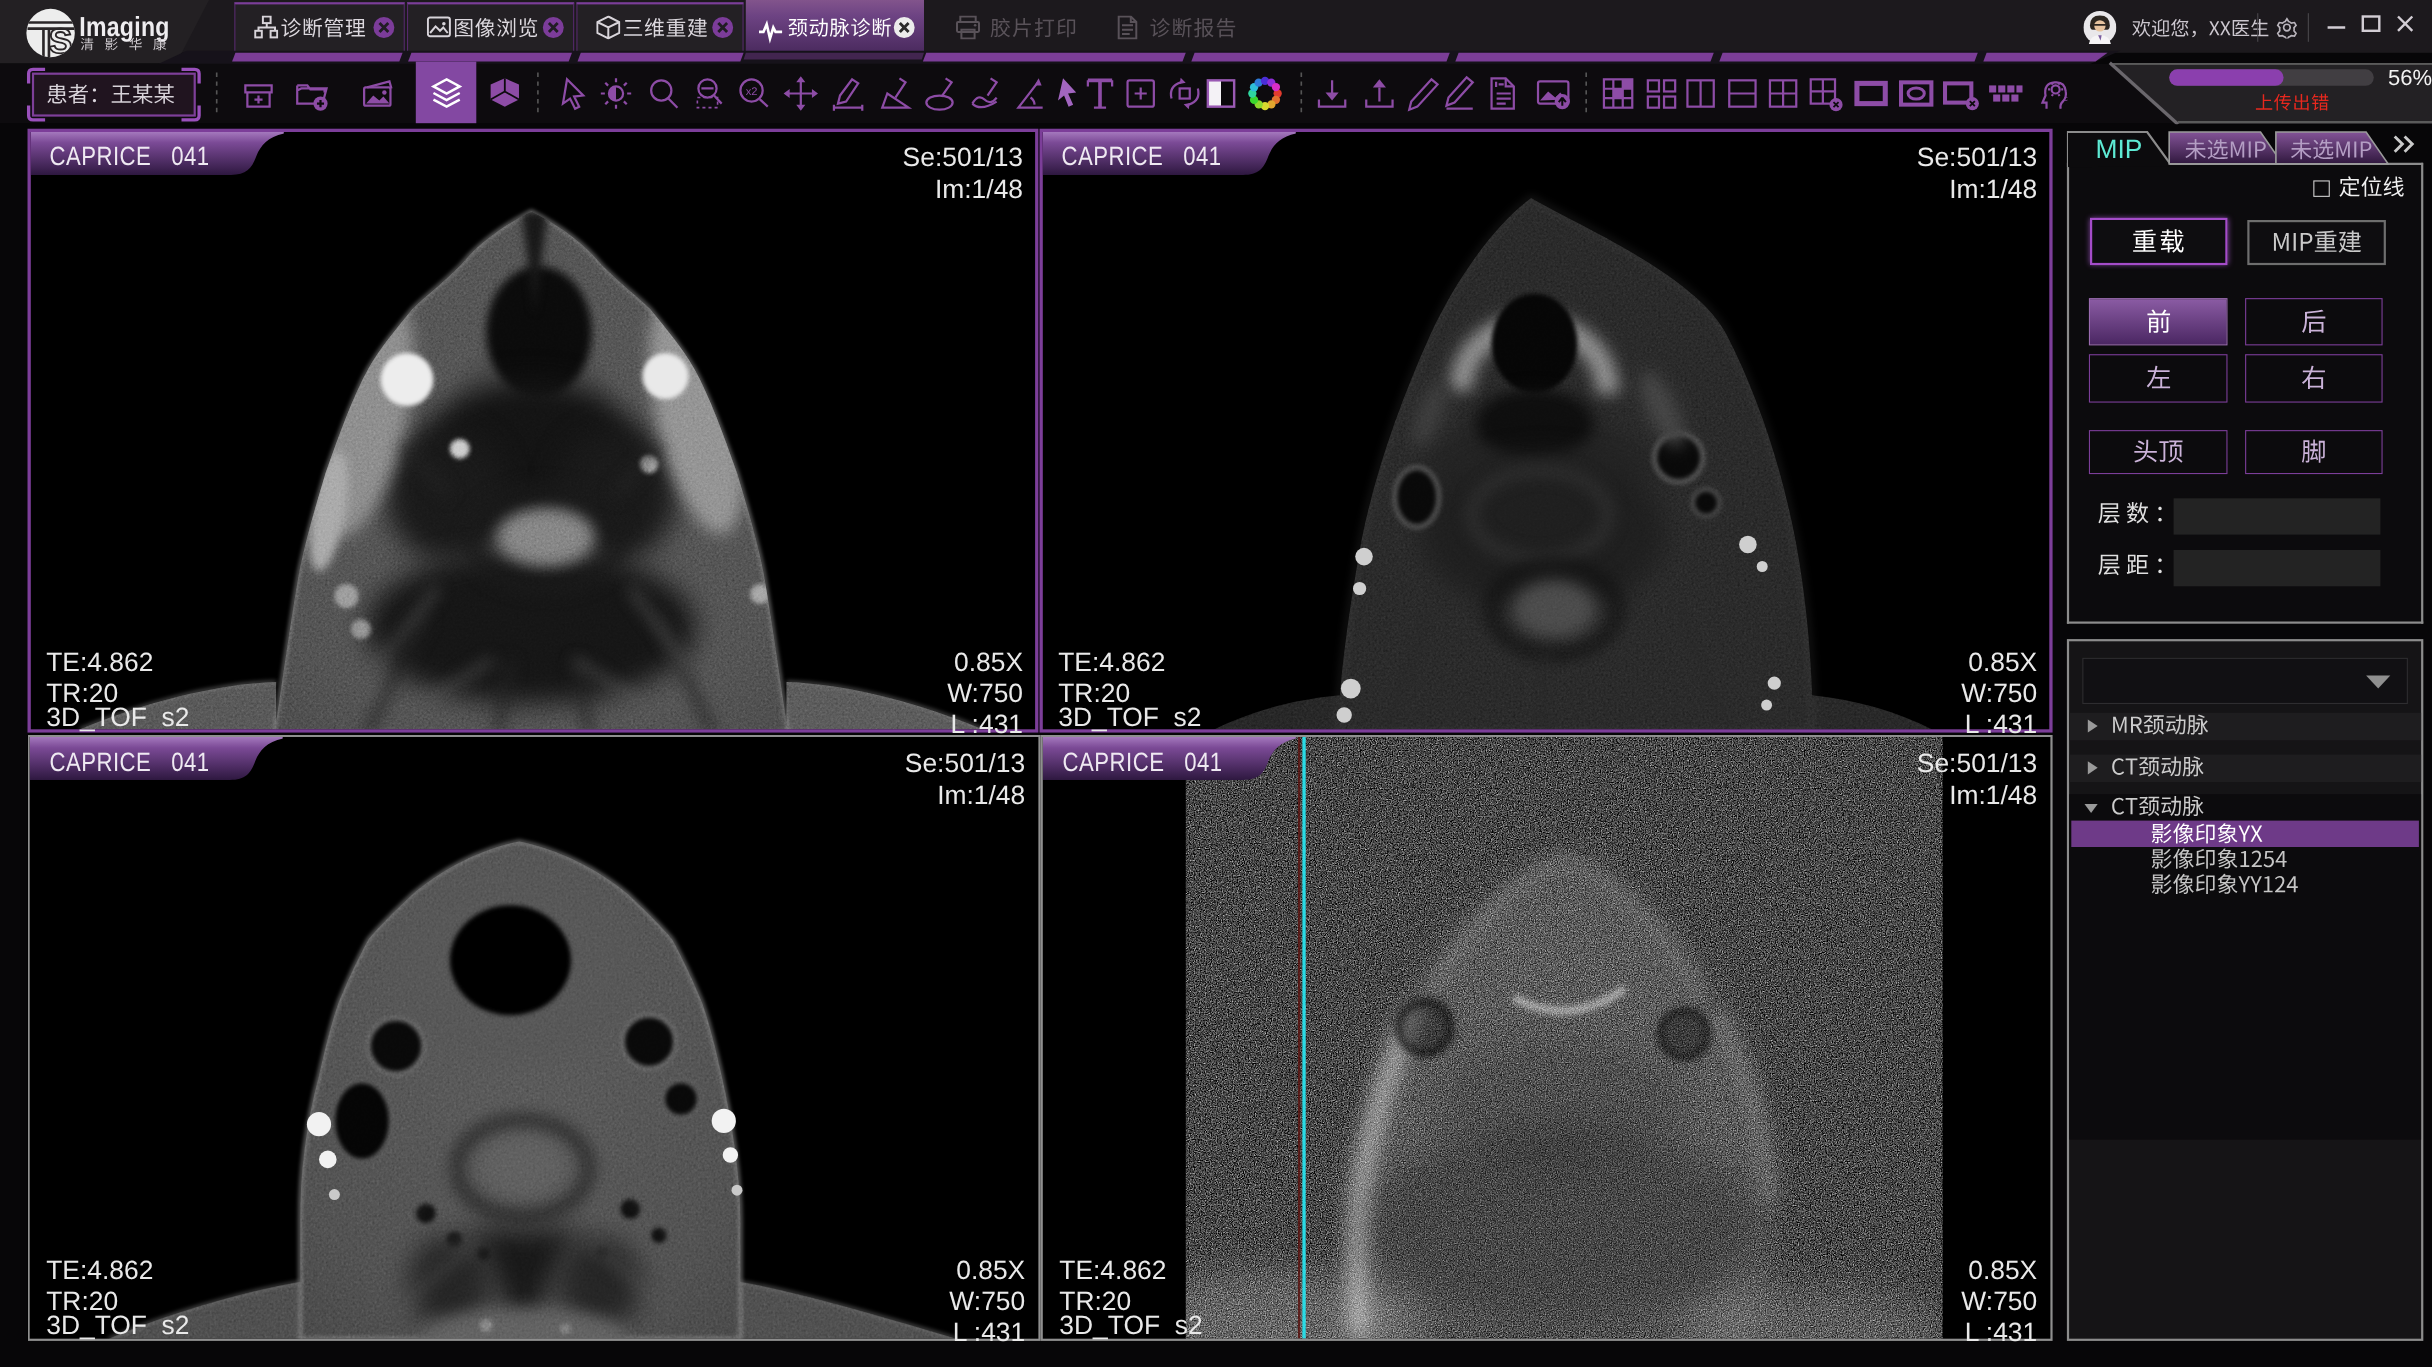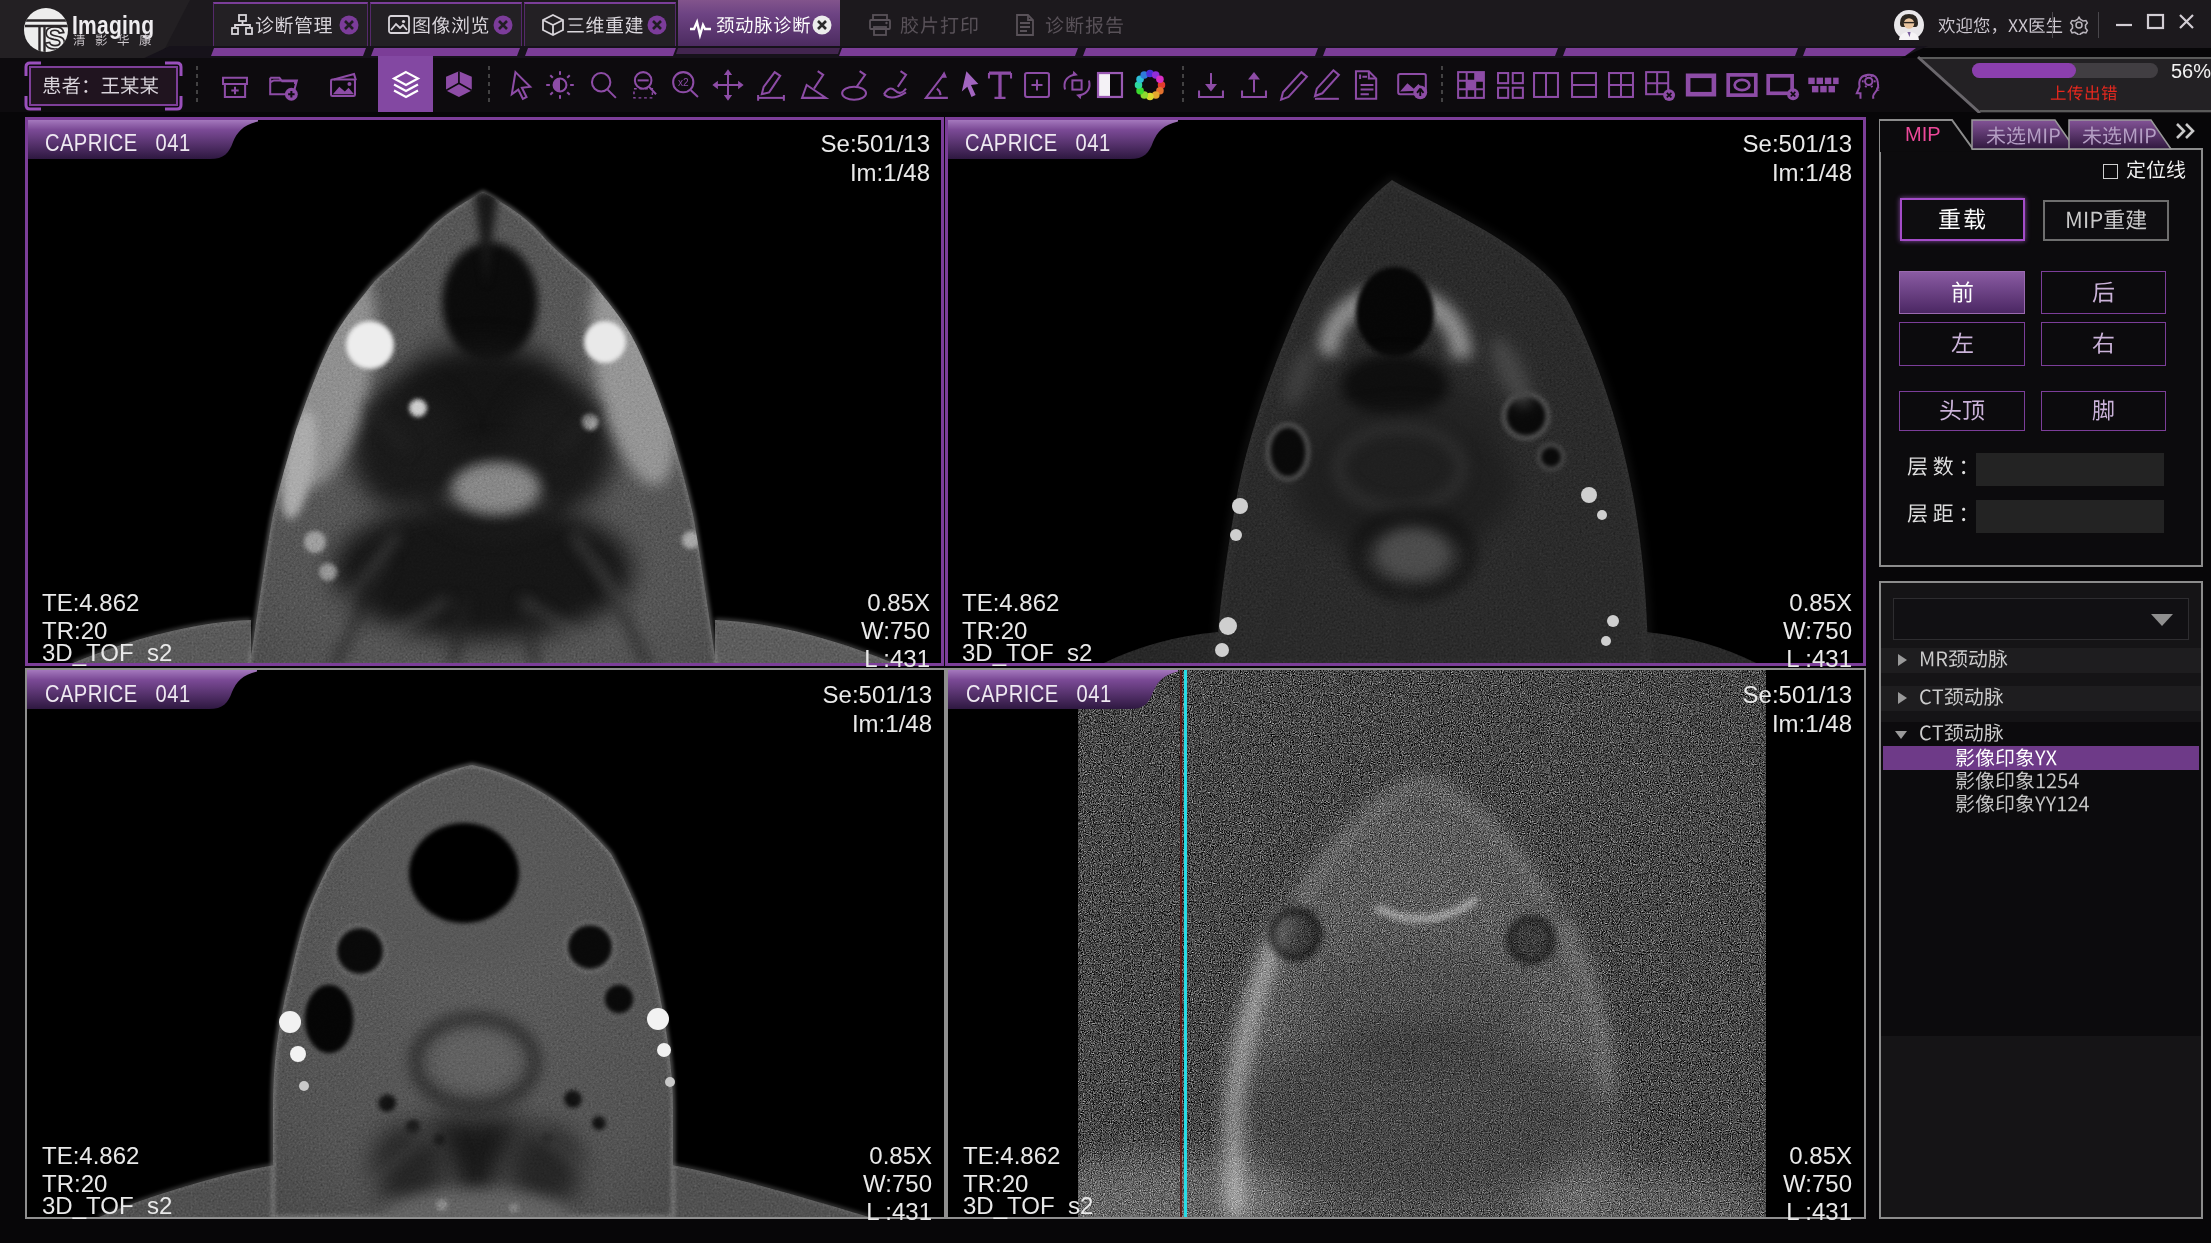--- a/index.html
+++ b/index.html
@@ -750,21 +750,21 @@
 <svg class="abs" style="left:1879px;top:118px" width="324" height="34" viewBox="0 0 324 34">
 <path d="M0 34 V2 H73 L94 31 H322" fill="#0c0b0d" stroke="none"></path>
 <path d="M0 34 V2 H73 L94 31 H324" fill="none" stroke="#8c8c8c" stroke-width="2"></path>
 <linearGradient id="mipg" x1="0" y1="0" x2="0" y2="1">
       <stop offset="0" stop-color="#835397"></stop>
       <stop offset="1" stop-color="#30183e"></stop>
     </linearGradient>
 <path d="M93 2 H176 L196 31 H93 Z" fill="url(#mipg)" stroke="#9a9a9a" stroke-width="1.5"></path>
 <path d="M190 2 H272 L292 31 H190 Z" fill="url(#mipg)" stroke="#9a9a9a" stroke-width="1.5"></path>
 </svg>
-<div class="abs" style="left:1905px;top:123px;font-size:20px;color:#ec4899">MIP</div>
+<div class="abs" style="left:1905px;top:123px;font-size:24px;color:#5eead4">MIP</div>
 <svg style="position:absolute;left:1986.0px;top:126.0px;overflow:visible" width="74.8" height="26.0">
     <g transform="translate(0,17.20) scale(0.02000,-0.02000)" fill="#b49ec4">
       <use href="#g41" x="0"></use>
       <use href="#g42" x="1000"></use>
       <use href="#g43" x="2000"></use>
       <use href="#g44" x="2812"></use>
       <use href="#g45" x="3105"></use>
     </g>
   </svg>
 <svg style="position:absolute;left:2082.0px;top:126.0px;overflow:visible" width="74.8" height="26.0">

